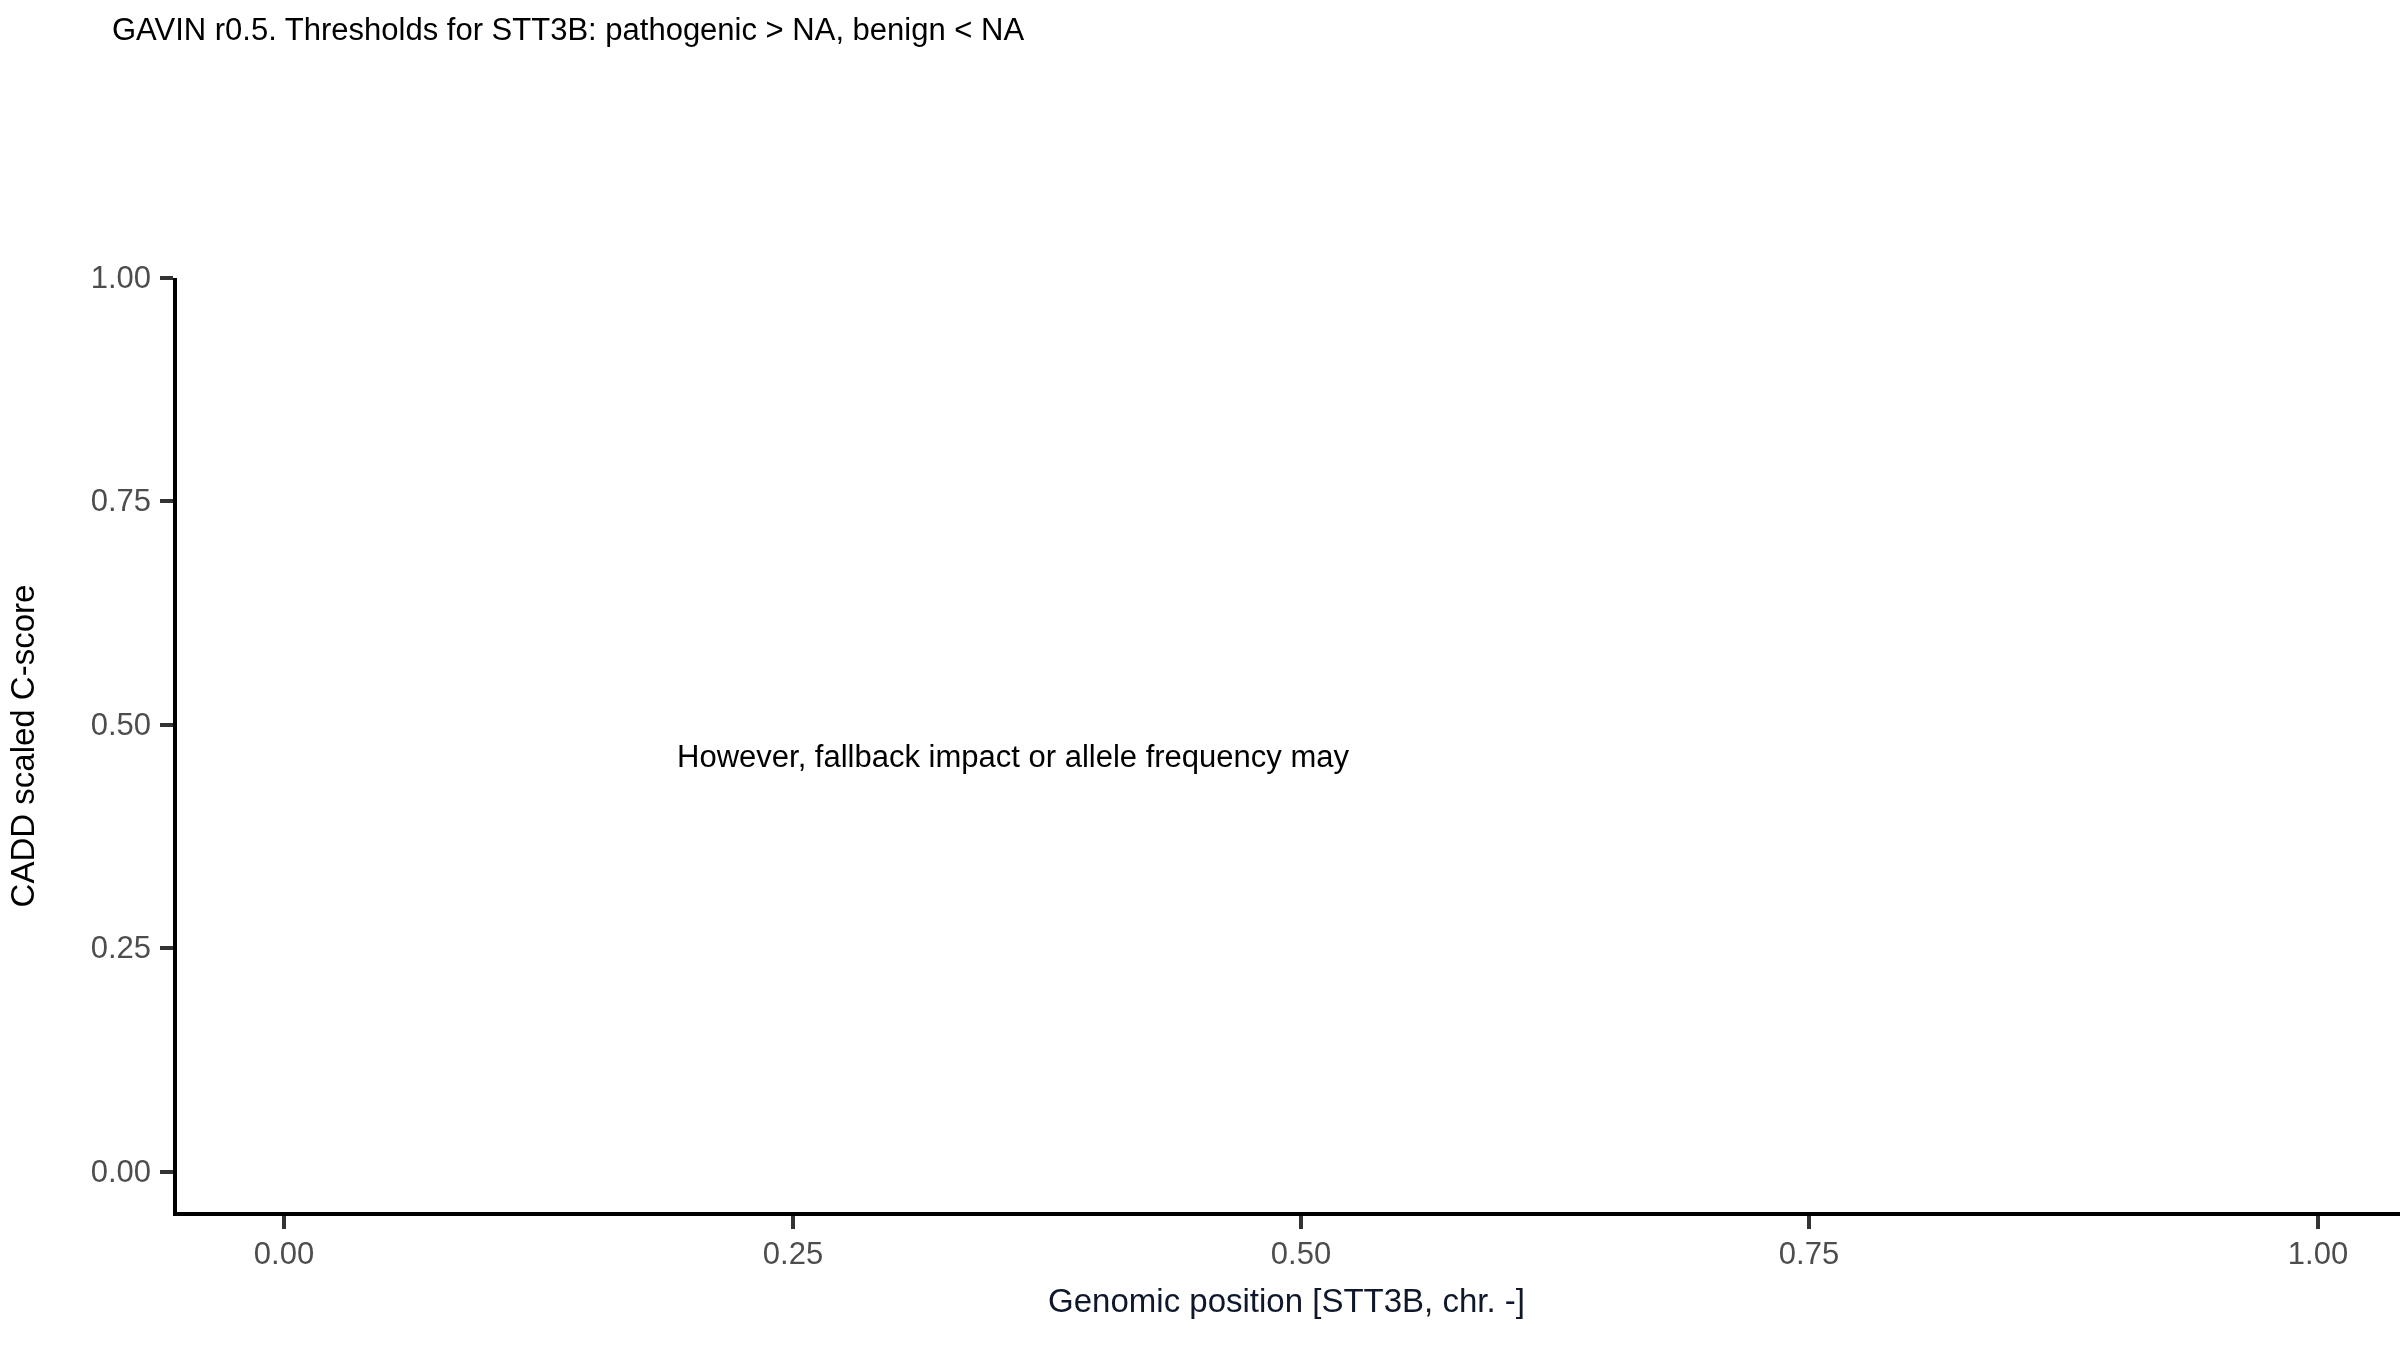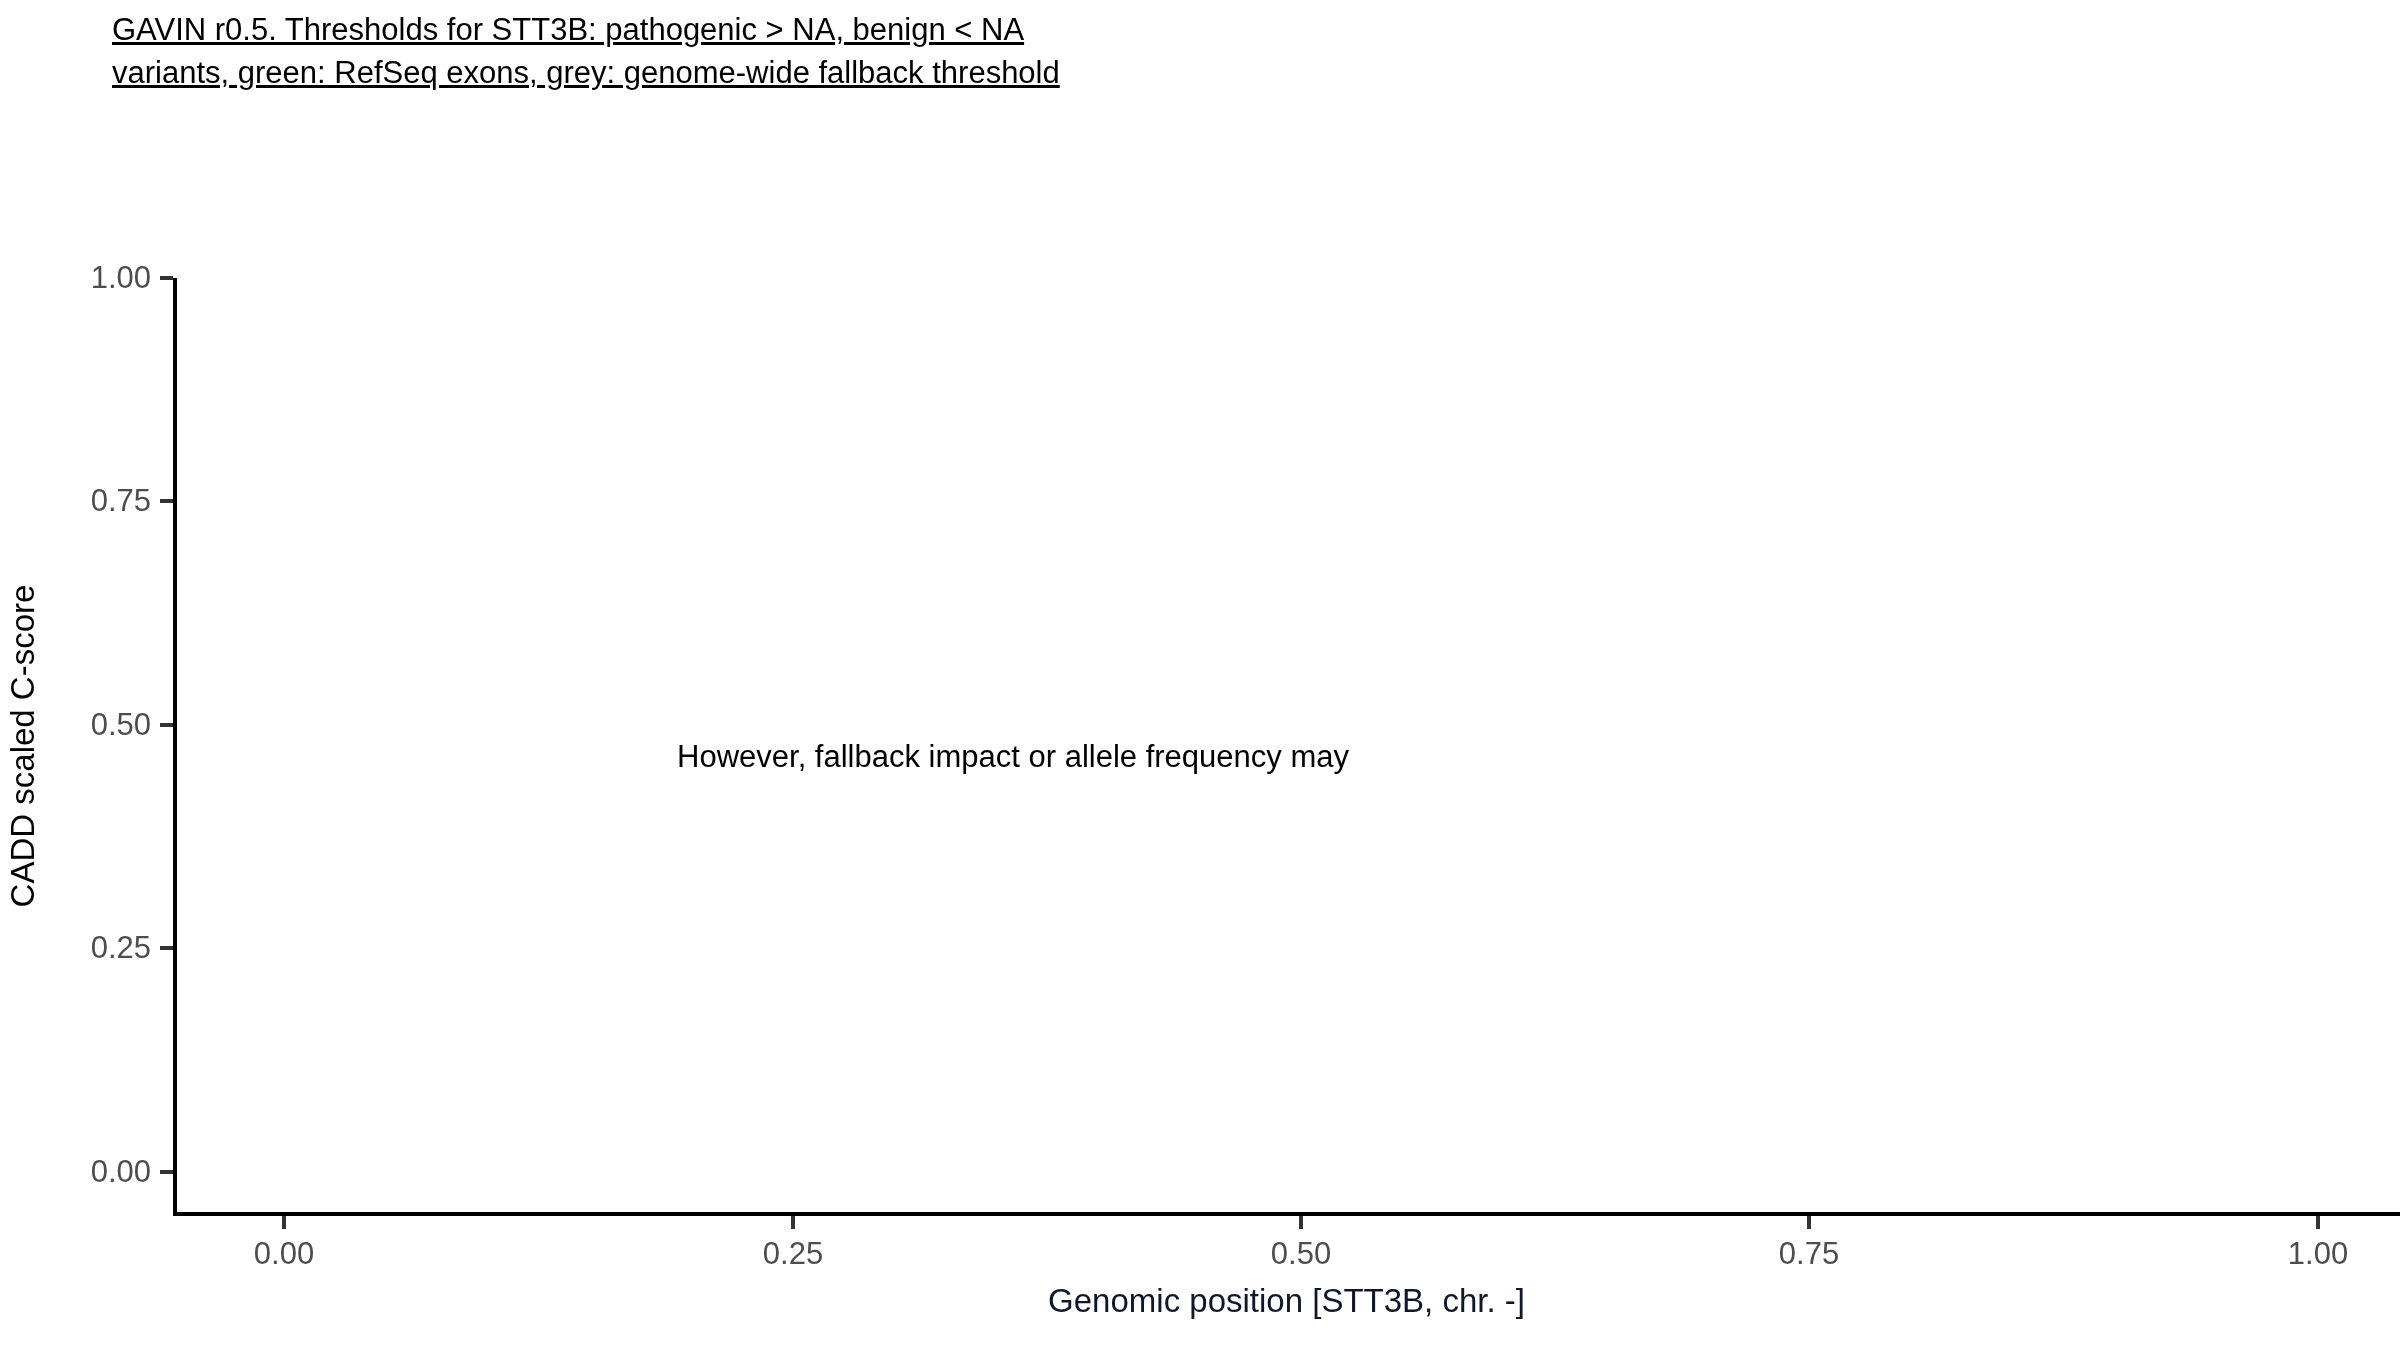--- a/index.html
+++ b/index.html
@@ -17,21 +17,20 @@
     color: #000000;
     -webkit-font-smoothing: antialiased;
   }
 
   
   #plot-title {
     position: absolute;
     left: 112px;
     top: 8px;
     width: 1900px;
-    text-decoration: underline;
   }
   #plot-title .title-line {
     font-size: 31px;
     line-height: 43px;
     color: #000000;
     white-space: pre;
   }
 
   
   #y-axis-title {
@@ -153,21 +152,20 @@
     line-height: 62px;
     color: #000000;
     white-space: nowrap;
   }
 </style>
 </head>
 <body>
 
 <div id="plot-title">
   <div class="title-line">GAVIN r0.5. Thresholds for STT3B: pathogenic &gt; NA, benign &lt; NA</div>
-  <div class="title-line">variants, green: RefSeq exons, grey: genome-wide fallback threshold</div>
 </div>
 
 <div id="y-axis-title">CADD scaled C-score</div>
 
 <div class="y-tick" style="top:278px">
   <span class="y-tick-label">1.00</span>
   <span class="y-tick-mark"></span>
 </div>
 <div class="y-tick" style="top:501px">
   <span class="y-tick-label">0.75</span>

